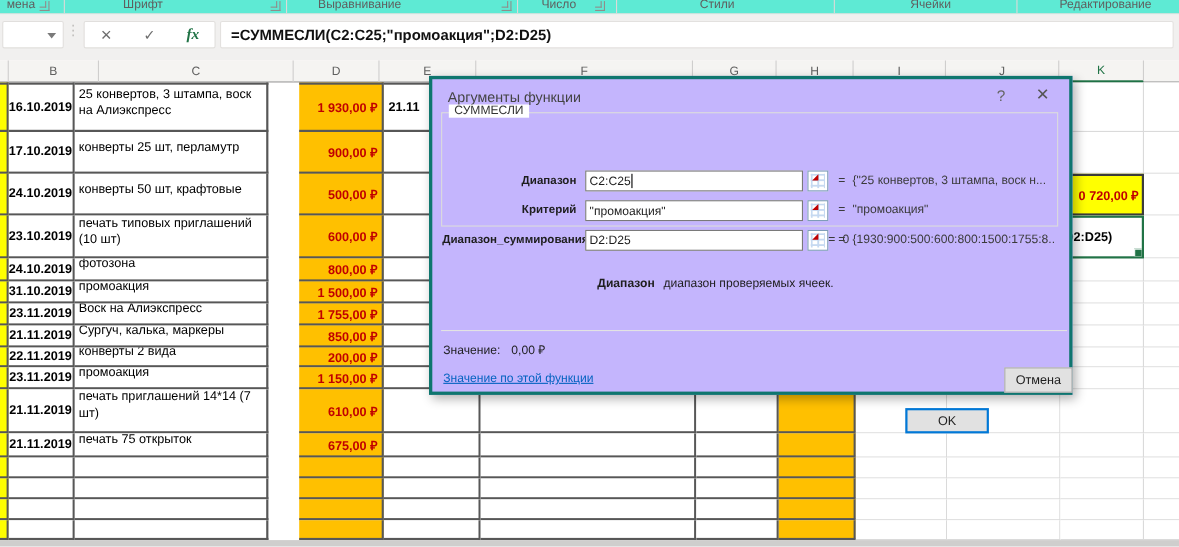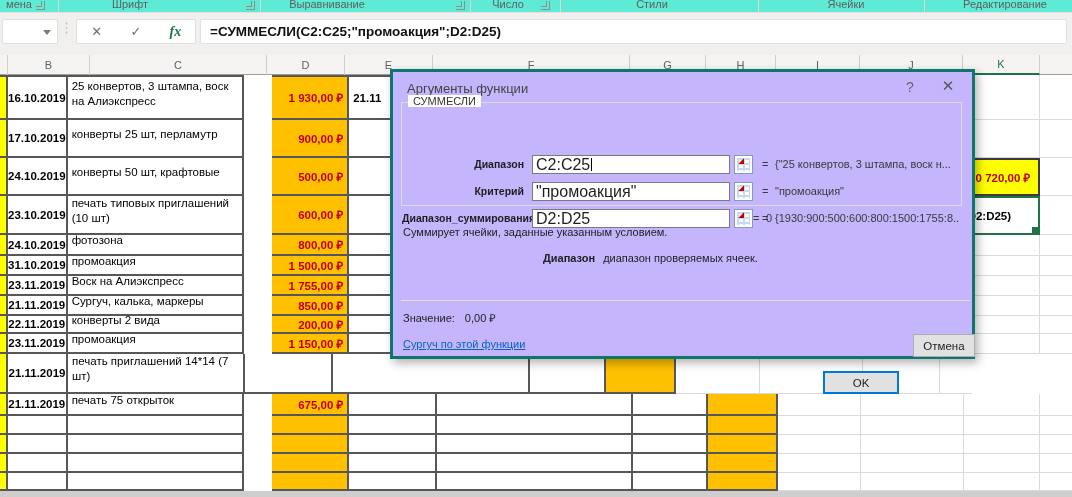--- a/index.html
+++ b/index.html
@@ -41,36 +41,36 @@
   .cC { width:177px; display:flex; align-items:center; font-size:11.5px; color:#000; padding:0 2px 8px 4px; line-height:1.28; }
   .cD { width:78px; background:#ffc000; display:flex; align-items:center; justify-content:flex-end; padding-right:4px; font-size:11.5px; font-weight:700; color:#c00000; white-space:nowrap;margin-left:28px; }
   .cE { width:88px; display:flex; align-items:center; font-size:11.5px; font-weight:700; padding-left:4px; }
   .cF { width:197px; }
   .cG { width:76px; }
   .cH { width:70px; background:#ffc000; }
   .cI { width:84px; }
   .cJ { width:103px; }
   .cK { width:77px; }
   .cL { width:32px; border-right:none; }
-  .kyellow { background:#ffff00 !important; border:2px solid #3c3c3c !important; display:flex; align-items:center; justify-content:flex-end; padding-right:8px; font-size:11.5px; font-weight:700; color:#c00000; white-space:nowrap; }
+  .kyellow { background:#ffff00 !important; border:2px solid #3c3c3c !important; display:flex; align-items:center; justify-content:flex-end; padding-right:3px; font-size:11.5px; font-weight:700; color:#c00000; white-space:nowrap; }
   .kactive { position:relative; background:#fff !important; border:2px solid #217346 !important; display:flex; align-items:center; padding-left:2px; font-size:11.5px; font-weight:700; color:#000; white-space:nowrap; }
   .kactive::after { content:""; position:absolute; right:-1px; bottom:-1px; width:6px; height:6px; background:#217346; border:1px solid #fff; }
   .bottomstrip { position:absolute; left:0; top:491px; width:1072px; height:6px; background:#cfcecd; }
 
   
   .dialog { position:absolute; left:390px; top:69px; width:585px; height:290px; background:#c4b5fd; border:3px solid #0f766e; box-shadow:3px 4px 9px rgba(0,0,0,.3); z-index:10; font-size:11px; color:#1e1e1e; }
   .dtitlebar { position:absolute; left:0; top:0; width:100%; height:28px; }
   .dtitle { position:absolute; left:14px; top:9px; font-size:13px; color:#444; }
   .dhelp { position:absolute; left:508px; top:7px; font-size:14px; color:#666; width:18px; text-align:center; cursor:default; }
   .dclose { position:absolute; left:544px; top:5px; font-size:15px; color:#555; width:22px; text-align:center; cursor:default; }
   .gbox { position:absolute; left:8px; top:30px; width:561px; height:104px; border:1px solid #dcdcdc; }
   .glegend { position:absolute; left:6px; top:-8px; background:#fff; padding:0 5px; color:#333; }
   .frow { position:absolute; left:0; height:20px; width:561px; }
   .flabel { position:absolute; left:0; top:3px; width:122px; text-align:right; font-weight:700; font-size:10.5px; color:#1e1e1e; white-space:nowrap; }
-  .finput { position:absolute; left:130px; top:0; width:198px; height:19px; border:1px solid #7a7a7a; background:#fff; display:flex; align-items:center; padding-left:3px; font-size:16px; }
+  .finput { position:absolute; left:130px; top:0; width:198px; height:19px; border:1px solid #7a7a7a; background:#fff; display:flex; align-items:center; padding-left:3px; font-size:11px; }
   .caret { display:inline-block; width:1px; height:13px; background:#000; margin-left:1px; }
   .rangebtn { position:absolute; left:332px; top:0; width:19px; height:19px; border:1px solid #7f9db9; background:#fff; }
   .rangebtn::before { content:""; position:absolute; left:2px; top:2px; right:2px; bottom:2px; background:linear-gradient(#c6d9f1 2px, transparent 2px) 0 0/100% 5px, linear-gradient(90deg,#c6d9f1 2px, transparent 2px) 0 0/6px 100%; }
   .rangebtn::after { content:""; position:absolute; left:5px; top:4px; width:0; height:0; border:4px solid transparent; border-top-color:#c00000; transform:rotate(-45deg); }
   .fres { position:absolute; left:360px; top:3px; width:198px; white-space:nowrap; overflow:hidden; color:#3a3a3a; }
   .feq { display:inline-block; width:13px; color:#3a3a3a; }
   .rtotal { position:absolute; left:360px; top:140px; color:#3a3a3a; }
   .ddesc { position:absolute; left:10px; top:154px; color:#1e1e1e; }
   .darg { position:absolute; left:150px; top:180px; }
   .darg b { margin-right:8px; }
@@ -286,20 +286,21 @@
       <div class="cell cI lt"></div>
       <div class="cell cJ lt"></div>
       <div class="cell cK lt"></div>
       <div class="cell cL lt"></div>
     </div>
 
     <div class="row" style="height:40px;">
       <div class="cell cA dk"></div>
       <div class="cell cB dk">21.11.2019</div>
       <div class="cell cC dk">печать приглашений 14*14 (7 шт)</div>
+      <div class="cell cD dk">610,00 ₽</div>
       <div class="cell cE dk"></div>
       <div class="cell cF dk"></div>
       <div class="cell cG dk"></div>
       <div class="cell cH dk"></div>
       <div class="cell cI lt"></div>
       <div class="cell cJ lt"></div>
       <div class="cell cK lt"></div>
       <div class="cell cL lt"></div>
     </div>
 
@@ -416,31 +417,30 @@
         <div class="finput">
           <span>D2:D25</span>
         </div>
         <span class="rangebtn"></span>
         <span class="fres"><span class="feq">=</span><span>{1930:900:500:600:800:1500:1755:8...</span></span>
       </div>
     </div>
 
     <span class="rtotal"><span class="feq">=</span><span>0</span></span>
 
-    <div class="ddesc">Суммирует ячейки, заданные указанным условием.</div>
 
     <div class="darg">
       <b>Диапазон</b><span>диапазон проверяемых ячеек.</span>
     </div>
 
     <div class="dsep"></div>
 
     <div class="dvalue">
       <span class="vl">Значение:</span><span>0,00 ₽</span>
     </div>
 
-    <span class="dlink">Сургуч по этой функции</span>
+    <span class="dlink">Значение по этой функции</span>
 
     <div class="dbtn okbtn">OK</div>
     <div class="dbtn cancelbtn">Отмена</div>
   </div>
 
 </div>
 
 </body></html>

